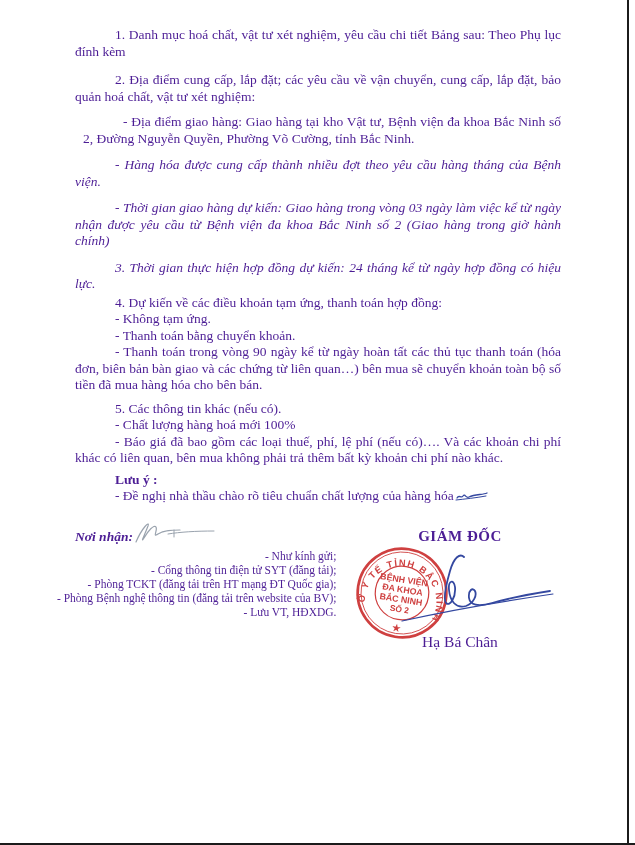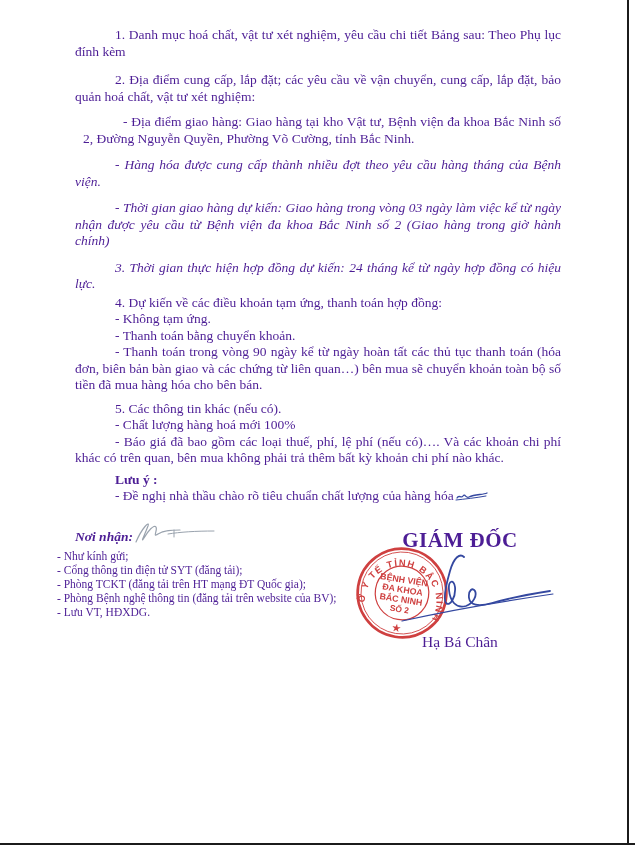--- a/index.html
+++ b/index.html
@@ -29,27 +29,27 @@
   .doc-body p.bold{font-weight:bold;}
   .inline-scribble{vertical-align:-3px;margin-left:1px;}
 
   .recipients-label{
     position:absolute;left:75px;top:529px;
     font-size:13.5px;font-weight:bold;font-style:italic;
   }
   .nn-scribble{position:absolute;left:128px;top:518px;}
   .recipients{
     position:absolute;left:57px;top:549px;
-    font-size:11.5px;line-height:14px;
+    font-size:11.5px;line-height:14px;text-align:right;
   }
   .recipients div{white-space:nowrap;}
 
   .sig-title{
     position:absolute;left:370px;top:528px;width:180px;
-    text-align:center;font-size:21px;font-weight:bold;letter-spacing:.5px;
+    text-align:center;font-size:15px;font-weight:bold;letter-spacing:.5px;
   }
   .signer-name{
     position:absolute;left:370px;top:633px;width:180px;
     text-align:center;font-size:15.5px;font-weight:normal;
   }
   .stamp{
     position:absolute;left:355px;top:546px;width:94px;height:94px;
     transform:rotate(9deg);
   }
   .stamp text{font-family:"Liberation Sans", sans-serif;font-weight:bold;}
@@ -66,21 +66,21 @@
     <p class="gap9">- Địa điểm giao hàng: Giao hàng tại kho Vật tư, Bệnh viện đa khoa Bắc Ninh số 2, Đường Nguyễn Quyền, Phường Võ Cường, tỉnh Bắc Ninh.</p>
     <p class="gap10">- Hàng hóa được cung cấp thành nhiều đợt theo yêu cầu hàng tháng của Bệnh viện.</p>
     <p class="gap10">- Thời gian giao hàng dự kiến: Giao hàng trong vòng 03 ngày làm việc kể từ ngày nhận được yêu cầu từ Bệnh viện đa khoa Bắc Ninh số 2  (Giao hàng trong giờ hành chính)</p>
     <p class="gap10">3. Thời gian thực hiện hợp đồng dự kiến: 24 tháng kể từ ngày hợp đồng có hiệu lực.</p>
     <p class="gap2">4. Dự kiến về các điều khoản tạm ứng, thanh toán hợp đồng:</p>
     <p>-  Không tạm ứng.</p>
     <p>- Thanh toán bằng chuyển khoản.</p>
     <p>- Thanh toán trong vòng 90 ngày kể từ ngày hoàn tất các thủ tục thanh  toán (hóa đơn, biên bản bàn giao và các chứng từ liên quan…) bên mua sẽ chuyển khoản toàn bộ số tiền đã mua hàng hóa cho bên bán.</p>
     <p class="gap7">5. Các thông tin khác (nếu có).</p>
     <p>- Chất lượng hàng hoá mới 100%</p>
-    <p>- Báo giá đã bao gồm các loại thuế, phí, lệ phí (nếu có)…. Và các khoản chi phí khác có trên quan, bên mua không phải trả thêm bất kỳ khoản chi phí nào khác.</p>
+    <p>- Báo giá đã bao gồm các loại thuế, phí, lệ phí (nếu có)…. Và các khoản chi phí khác có liên quan, bên mua không phải trả thêm bất kỳ khoản chi phí nào khác.</p>
     <p class="gap5 bold">Lưu ý :</p>
     <p><span>- Đề nghị nhà thầu chào rõ tiêu chuẩn chất lượng của hàng hóa</span><svg class="inline-scribble" width="34" height="14" viewBox="0 0 34 14">
           <path d="M2,9 C4,5 6,10 8,7 C10,4 11,10 14,8 C20,5 28,6 32,4" fill="none" stroke="#3448a0" stroke-width="1.3" stroke-linecap="round"></path>
           <path d="M1,11 C10,10 20,9 31,7" fill="none" stroke="#3448a0" stroke-width="1" stroke-linecap="round"></path>
         </svg></p>
   </div>
 
   <div class="recipients-label">Nơi nhận:</div>
 
   <svg class="nn-scribble" width="90" height="32" viewBox="0 0 90 32">

